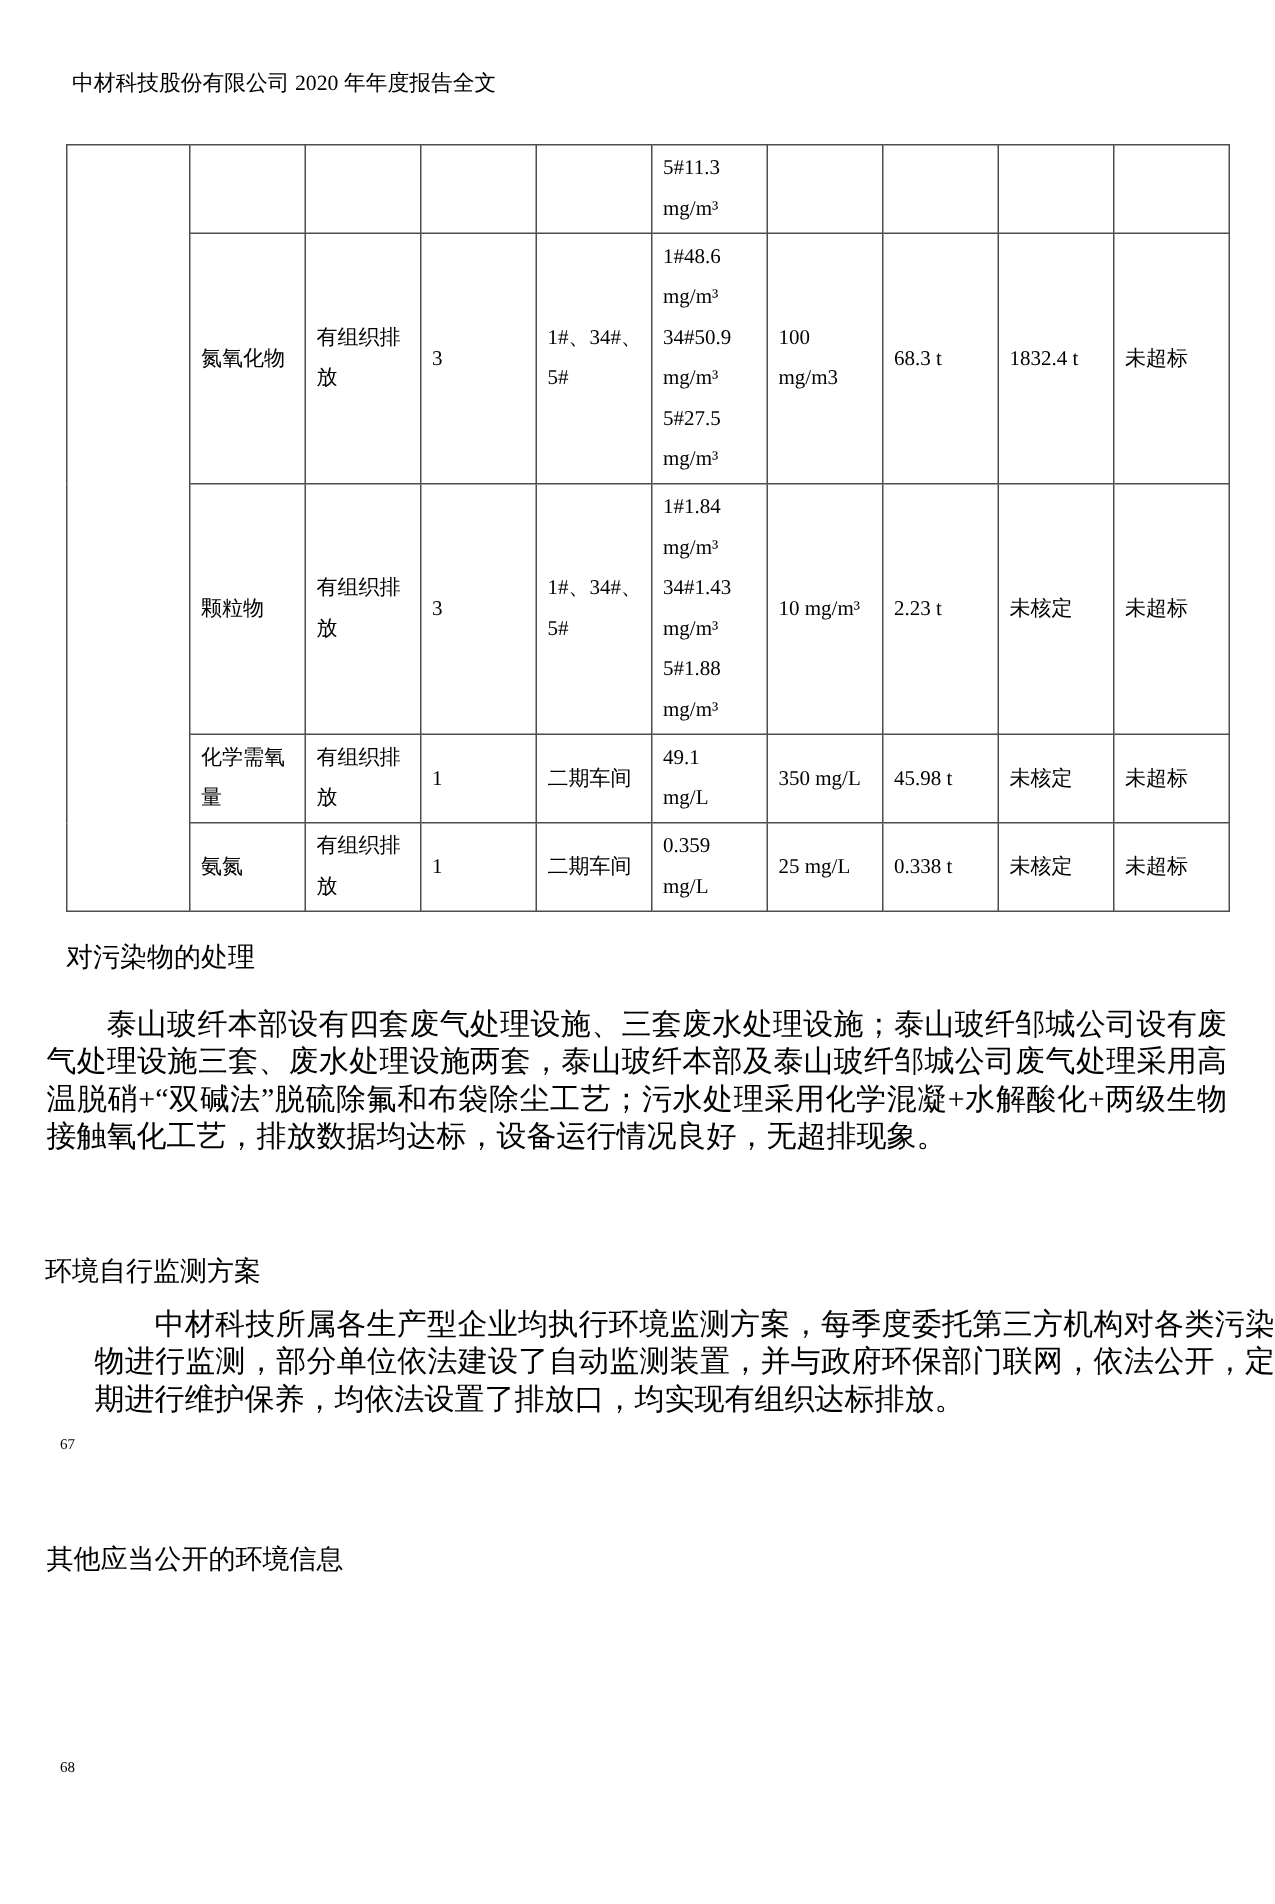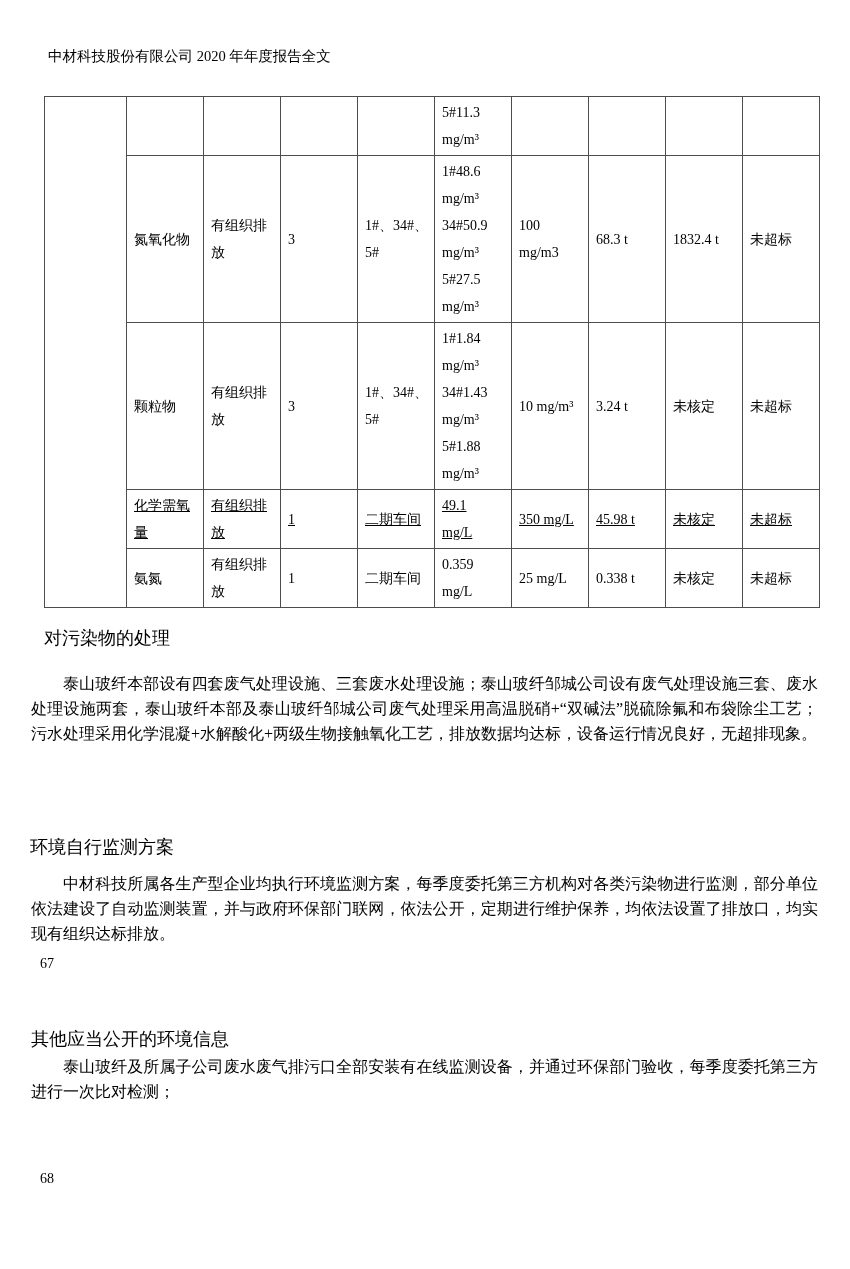--- a/index.html
+++ b/index.html
@@ -44,34 +44,34 @@
     line-height: 20px;
     white-space: nowrap;
   }
   .h-treatment { left: 44px; top: 628px; }
   .h-monitoring { left: 30px; top: 837px; }
   .h-other { left: 31px; top: 989px; margin-top: 40px; }
   .para {
     position: absolute;
     left: 31px;
     width: 787px;
-    font-size: 16px;
+    font-size: 20px;
     line-height: 25px;
     text-align: justify;
     text-indent: 2em;
     margin: 0;
   }
   .p1 { top: 671px; }
   .p2 { top: 759px; }
-  .p3 { top: 871px; }
+  .p3 { top: 871px; margin-left: 32px; }
   .p4 { top: 1054px; }
   .page-number {
     position: absolute;
     left: 40px;
-    font-size: 14px;
+    font-size: 10px;
     line-height: 18px;
   }
   .pn-67 { top: 955px; }
   .pn-68 { top: 1170px; }
 </style>
 </head>
 <body>
 
 <div class="page">
 
@@ -163,30 +163,30 @@
             <div class="cl">mg/m³</div>
             <div class="cl">34#1.43</div>
             <div class="cl">mg/m³</div>
             <div class="cl">5#1.88</div>
             <div class="cl">mg/m³</div>
           </td>
           <td>
             <div class="cl">10 mg/m³</div>
           </td>
           <td>
-            <div class="cl">3.24 t</div>
+            <div class="cl">2.23 t</div>
           </td>
           <td>
             <div class="cl">未核定</div>
           </td>
           <td>
             <div class="cl">未超标</div>
           </td>
         </tr>
-        <tr style="height: 56px; text-decoration: underline;">
+        <tr style="height: 56px;">
           <td>
             <div class="cl">化学需氧</div>
             <div class="cl">量</div>
           </td>
           <td>
             <div class="cl">有组织排</div>
             <div class="cl">放</div>
           </td>
           <td>
             <div class="cl">1</div>
@@ -251,17 +251,16 @@
 
 
   <div class="sec-heading h-monitoring">环境自行监测方案</div>
 
   <p class="para p3">中材科技所属各生产型企业均执行环境监测方案，每季度委托第三方机构对各类污染物进行监测，部分单位依法建设了自动监测装置，并与政府环保部门联网，依法公开，定期进行维护保养，均依法设置了排放口，均实现有组织达标排放。</p>
 
   <div class="page-number pn-67">67</div>
 
   <div class="sec-heading h-other">其他应当公开的环境信息</div>
 
-  <p class="para p4">泰山玻纤及所属子公司废水废气排污口全部安装有在线监测设备，并通过环保部门验收，每季度委托第三方进行一次比对检测；</p>
 
   <div class="page-number pn-68">68</div>
 
 </div>
 
 </body></html>

